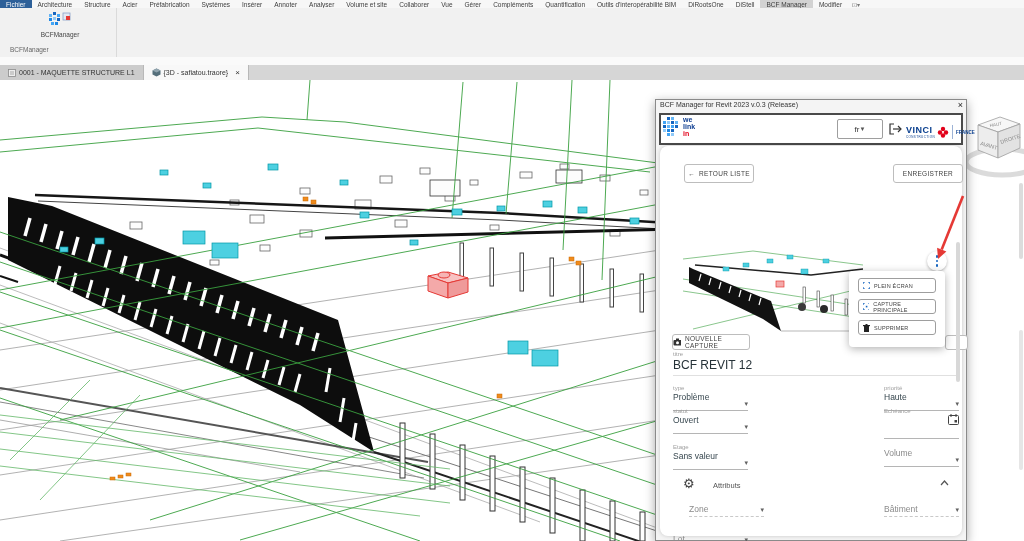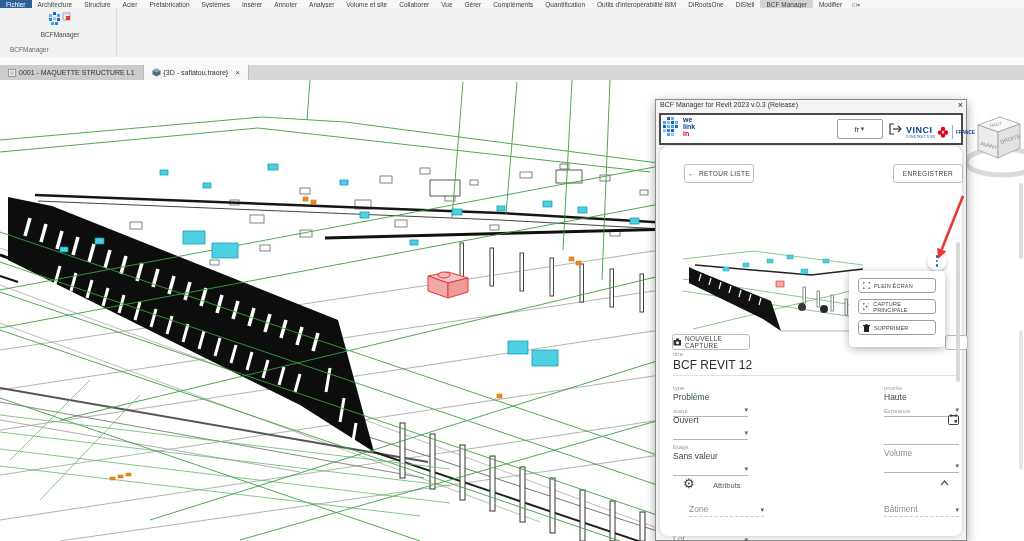--- a/index.html
+++ b/index.html
@@ -55,21 +55,21 @@
   .dots-btn i{width:2.6px;height:2.6px;border-radius:50%;background:#1565c0;display:block;}
   .hidden-frag{position:absolute;left:285px;top:189px;width:21px;height:13px;border:1px solid #bdbdbd;border-radius:3px;background:#fff;}
   .titre-lbl{position:absolute;left:13px;top:205px;font-size:6px;color:#9e9e9e;}
   .titre-val{position:absolute;left:13px;top:212px;font-size:12px;color:#263238;}
   .divider{position:absolute;left:13px;top:229px;width:284px;height:1px;background:#e0e0e0;}
   .field{position:absolute;width:75px;}
   .flabel{font-size:6px;color:#9e9e9e;line-height:7px;}
   .fvalue{font-size:8.5px;color:#37474f;line-height:10px;}
   .fph{font-size:8.5px;color:#8a8a8a;line-height:10px;}
   .field .caret{position:absolute;right:0;bottom:2px;font-size:7px;color:#616161;}
-  .u-solid{border-bottom:1px solid #b5b5b5;padding-bottom:14px;}
+  .u-solid{border-bottom:1px solid #b5b5b5;padding-bottom:8px;}
   .u-dash{border-bottom:1px dashed #c9c9c9;padding-bottom:2px;}
   .attr-head{position:absolute;left:13px;top:330px;width:284px;height:18px;}
   .gear{position:absolute;left:10px;top:0px;font-size:13px;color:#424242;}
   .attr-lbl{position:absolute;left:40px;top:5px;font-size:7.5px;color:#555;}
   .chev-up{position:absolute;right:8px;top:4px;}
   .panel-scroll{position:absolute;left:296px;top:96px;width:4px;height:140px;background:#d8d8d8;border-radius:2px;}
   
   .ctx-menu{position:absolute;left:849px;top:271px;width:96px;height:76px;background:#fff;border-radius:4px;
             box-shadow:0 2px 8px rgba(0,0,0,.3);z-index:40;}
   .ctx-item{position:absolute;left:9px;width:78px;height:15px;border:1px solid #9e9e9e;border-radius:3px;background:#fff;

